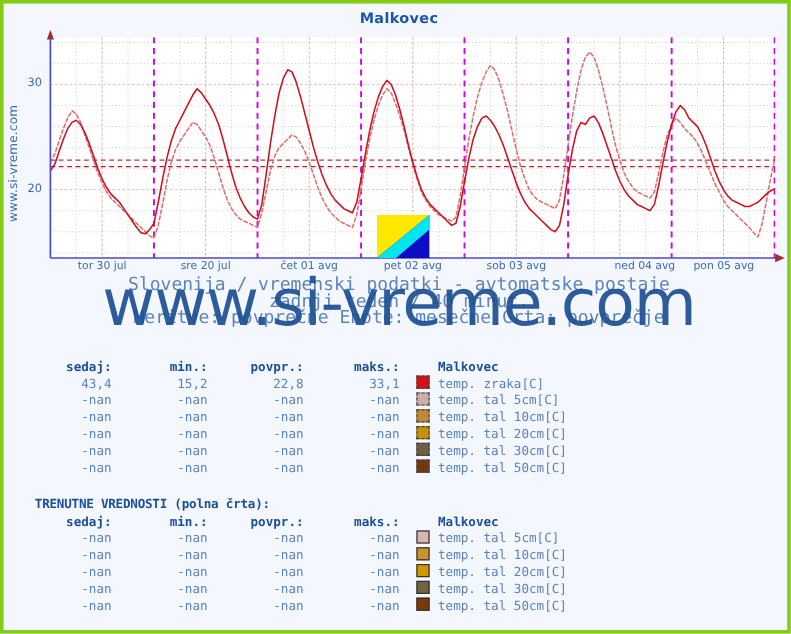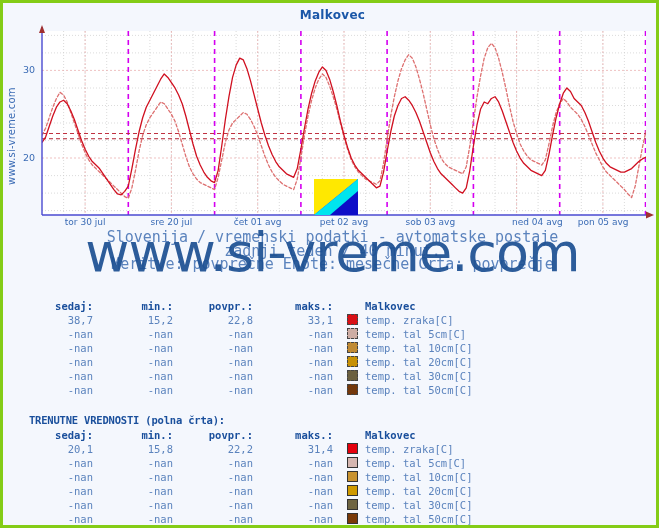--- a/index.html
+++ b/index.html
@@ -284,21 +284,21 @@
           <th class="col-num">sedaj:</th>
           <th class="col-num">min.:</th>
           <th class="col-num">povpr.:</th>
           <th class="col-num">maks.:</th>
           <th class="col-swatch"></th>
           <th class="col-label">Malkovec</th>
         </tr>
       </thead>
       <tbody id="hist-body">
           <tr>
-            <td class="col-num">38,7</td>
+            <td class="col-num">43,4</td>
             <td class="col-num">15,2</td>
             <td class="col-num">22,8</td>
             <td class="col-num">33,1</td>
             <td class="col-swatch"><span class="swatch dashed" style="background: rgb(216, 16, 22);"></span></td>
             <td class="col-label">temp. zraka[C]</td>
           </tr>
           <tr>
             <td class="col-num">-nan</td>
             <td class="col-num">-nan</td>
             <td class="col-num">-nan</td>
@@ -350,28 +350,20 @@
           <th class="col-num">sedaj:</th>
           <th class="col-num">min.:</th>
           <th class="col-num">povpr.:</th>
           <th class="col-num">maks.:</th>
           <th class="col-swatch"></th>
           <th class="col-label">Malkovec</th>
         </tr>
       </thead>
       <tbody id="curr-body">
           <tr>
-            <td class="col-num">20,1</td>
-            <td class="col-num">15,8</td>
-            <td class="col-num">22,2</td>
-            <td class="col-num">31,4</td>
-            <td class="col-swatch"><span class="swatch solid" style="background: rgb(228, 0, 12);"></span></td>
-            <td class="col-label">temp. zraka[C]</td>
-          </tr>
-          <tr>
             <td class="col-num">-nan</td>
             <td class="col-num">-nan</td>
             <td class="col-num">-nan</td>
             <td class="col-num">-nan</td>
             <td class="col-swatch"><span class="swatch solid" style="background: rgb(213, 182, 176);"></span></td>
             <td class="col-label">temp. tal  5cm[C]</td>
           </tr>
           <tr>
             <td class="col-num">-nan</td>
             <td class="col-num">-nan</td>

